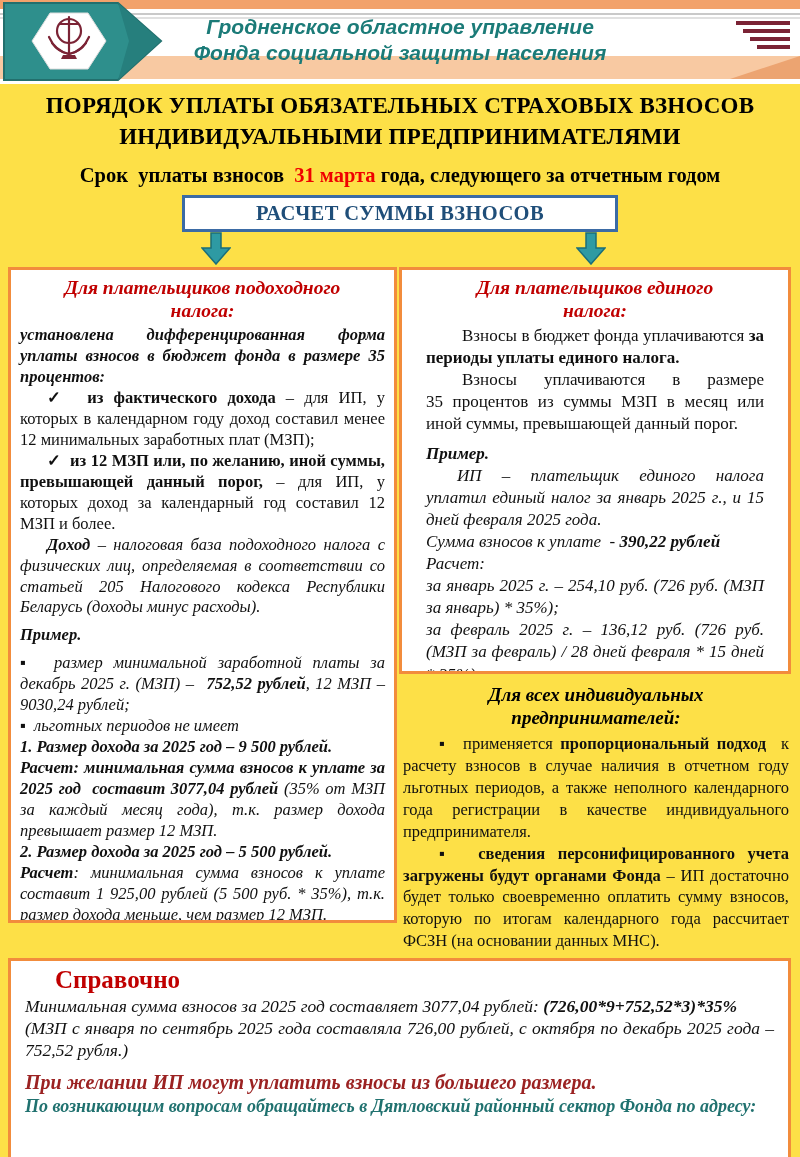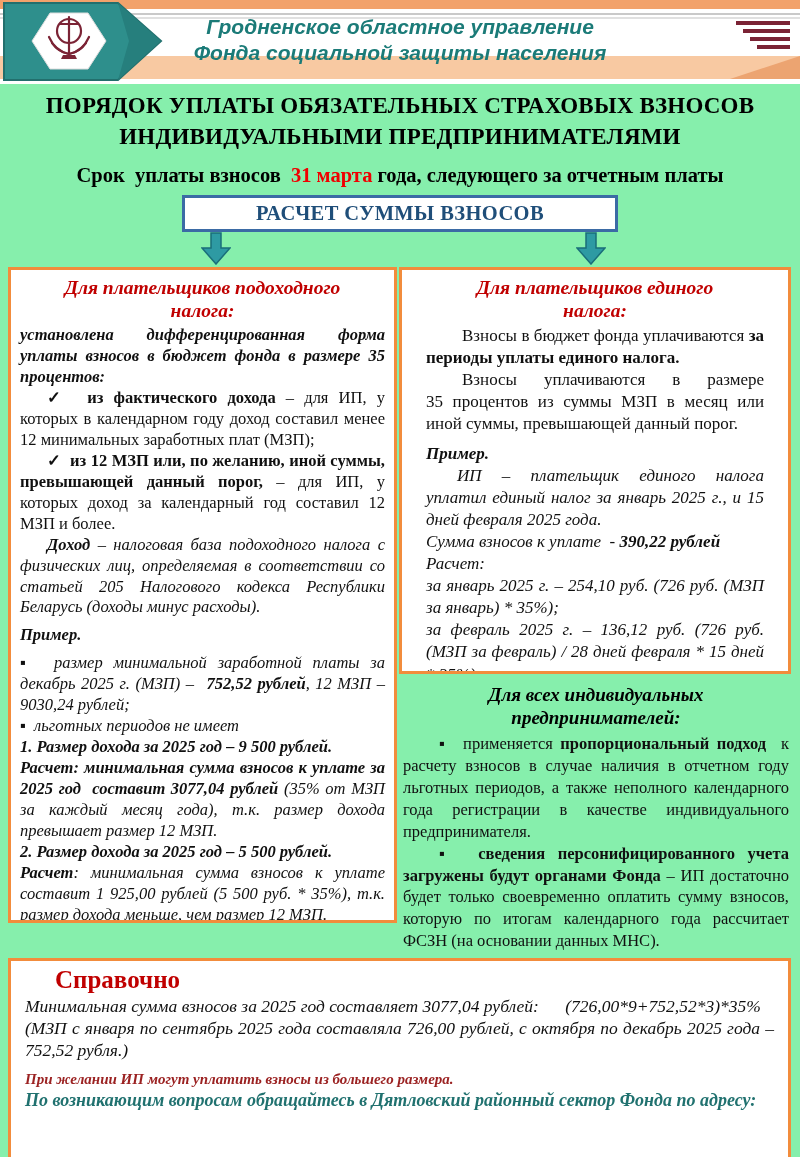--- a/index.html
+++ b/index.html
@@ -1,18 +1,18 @@
 <!DOCTYPE html>
 <html><head>
 <meta charset="utf-8">
 <style>
   * { box-sizing: border-box; }
   html,body { margin:0; padding:0; background:#fff; }
   body { width:800px; font-family:"Liberation Serif", serif; color:#111; }
-  .page { position:relative; width:800px; height:1157px; overflow:hidden; background:#86efac; }
+  .page { position:relative; width:800px; height:1157px; overflow:hidden; background:#fde047; }
 
   
   .hdr { position:relative; height:84px; background:#fff; }
   .strip-top { position:absolute; top:0; left:0; right:0; height:9px; background:#F2A26B; }
   .gline1 { position:absolute; top:13px; left:0; right:0; height:2px; background:#C9C9C9; }
   .gline2 { position:absolute; top:17px; left:0; right:0; height:2px; background:#E0E0E0; }
   .band { position:absolute; top:56px; left:0; right:0; height:23px; background:#F8C9A2; }
   .band-diag { position:absolute; top:56px; right:0; width:70px; height:23px; background:#ECA471;
                clip-path:polygon(0 100%, 100% 0, 100% 100%); }
   .logo { position:absolute; left:2px; top:0; }
@@ -52,21 +52,21 @@
   .mt   { margin-top:7px !important; }
   .right-box p.t { font-size:17px; line-height:1.3; }
   .all-ip { padding:0 2px 0 4px; }
   .all-ip p.t { font-size:16.5px; line-height:1.33; }
 
   
   .info-box { margin:6px 9px 0 8px; border:3px solid #F28C3C; background:#fff;
               padding:2px 14px 8px; height:224px; overflow:hidden; }
   .info-label { color:#C00000; font-weight:bold; font-size:25px; margin:3px 0 1px 30px; }
   .info-box p.t { font-size:17.5px; line-height:1.26; }
-  .foot1 { margin:10px 0 0; font-size:15px; font-weight:bold; font-style:italic; color:#9B2222; }
+  .foot1 { margin:10px 0 0; font-size:20px; font-weight:bold; font-style:italic; color:#9B2222; }
   .foot2 { margin:2px 0 0; font-size:18px; font-weight:bold; font-style:italic; color:#20716F; }
 </style>
 </head>
 <body>
 
 <div class="page">
 
   <header class="hdr">
     <div class="strip-top"></div>
     <div class="gline1"></div>
@@ -101,21 +101,21 @@
         <i></i>
         <i></i>
     </div>
   </header>
 
   <h1>
     <span>ПОРЯДОК УПЛАТЫ ОБЯЗАТЕЛЬНЫХ СТРАХОВЫХ ВЗНОСОВ</span><br>
     <span>ИНДИВИДУАЛЬНЫМИ ПРЕДПРИНИМАТЕЛЯМИ</span>
   </h1>
 
-  <p class="deadline"><span>Срок&nbsp; уплаты взносов&nbsp; </span><span style="color: rgb(240, 0, 0);">31 марта</span><span> года, следующего за отчетным платы</span></p>
+  <p class="deadline"><span>Срок&nbsp; уплаты взносов&nbsp; </span><span style="color: rgb(240, 0, 0);">31 марта</span><span> года, следующего за отчетным годом</span></p>
 
   <div class="calc-box">
     <span>РАСЧЕТ СУММЫ ВЗНОСОВ</span>
   </div>
 
   <div class="arrows">
     <svg class="arrow a1" width="30" height="33" viewBox="0 0 30 33">
       <polygon points="10,1 20,1 20,16 29,16 15,32 1,16 10,16" fill="#2E9AA3" stroke="#1A6E7A" stroke-width="1.5"></polygon>
     </svg>
     <svg class="arrow a2" width="30" height="33" viewBox="0 0 30 33">
@@ -156,20 +156,20 @@
       <section class="all-ip">
         <h3>Для всех индивидуальных предпринимателей:</h3>
         <p class="t ind2"><span>▪&nbsp; </span><span>применяется </span><span style="font-weight: bold;">пропорциональный подход</span><span>&nbsp; к расчету взносов в случае наличия в отчетном году льготных периодов, а также неполного календарного года регистрации в качестве индивидуального предпринимателя.</span></p>
         <p class="t ind2"><span>▪&nbsp; </span><span style="font-weight: bold;">сведения персонифицированного учета загружены будут органами Фонда</span><span> – ИП достаточно будет только своевременно оплатить сумму взносов, которую по итогам календарного года рассчитает ФСЗН (на основании данных МНС).</span></p>
       </section>
     </div>
   </div>
 
   <section class="info-box">
     <div class="info-label">Справочно</div>
-    <p class="t"><span style="font-style: italic;">Минимальная сумма взносов за 2025 год составляет 3077,04 рублей: </span><span style="font-weight: normal; font-style: italic; margin-left: 22px;">(726,00*9+752,52*3)*35%</span></p>
+    <p class="t"><span style="font-style: italic;">Минимальная сумма взносов за 2025 год составляет 3077,04 рублей: </span><span style="font-weight: bold; font-style: italic;">(726,00*9+752,52*3)*35%</span></p>
     <p class="t"><span style="font-style: italic;">(МЗП с января по сентябрь 2025 года составляла 726,00 рублей, с октября по декабрь 2025 года – 752,52 рубля.)</span></p>
     <p class="foot1">При желании ИП могут уплатить взносы из большего размера.</p>
     <p class="foot2">По возникающим вопросам обращайтесь в Дятловский районный сектор Фонда по адресу:</p>
 
   </section>
 
 </div>
 
 </body></html>

